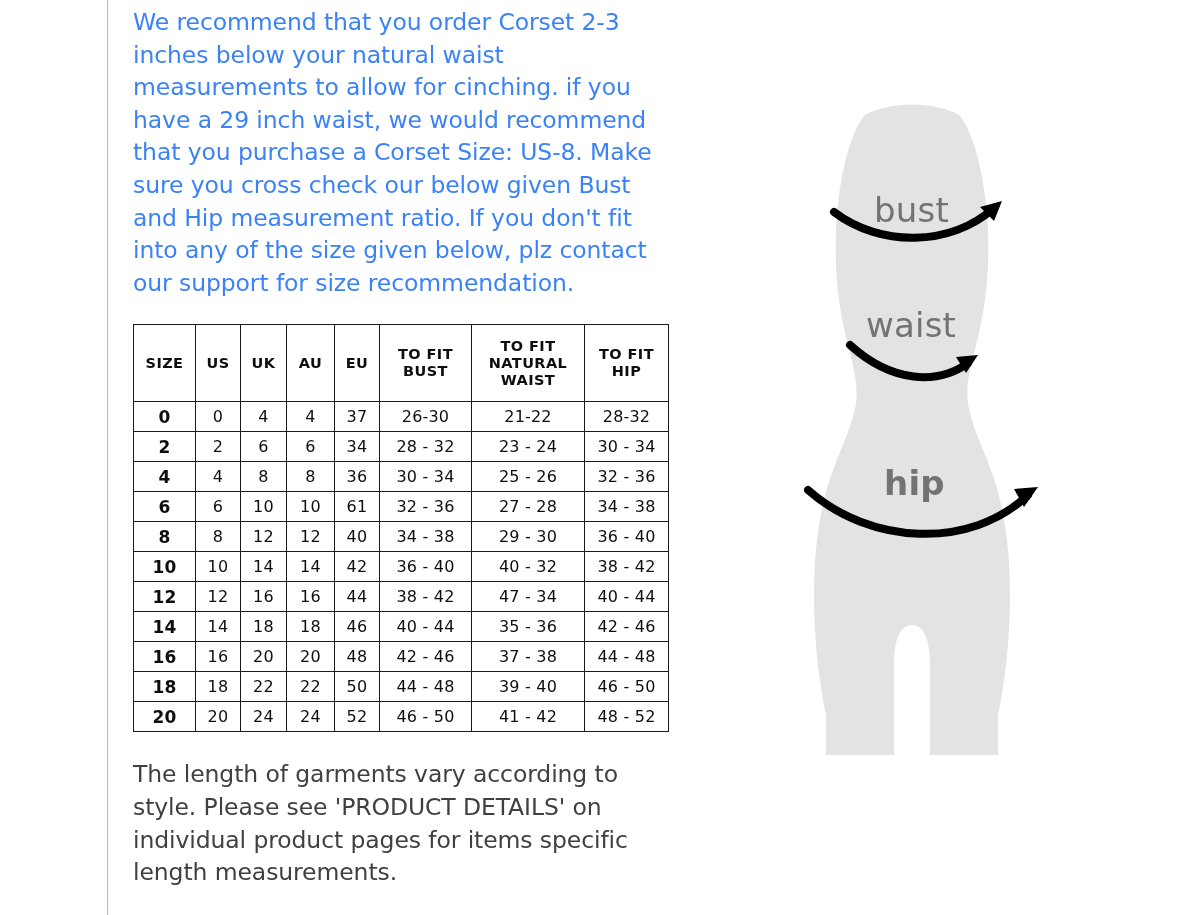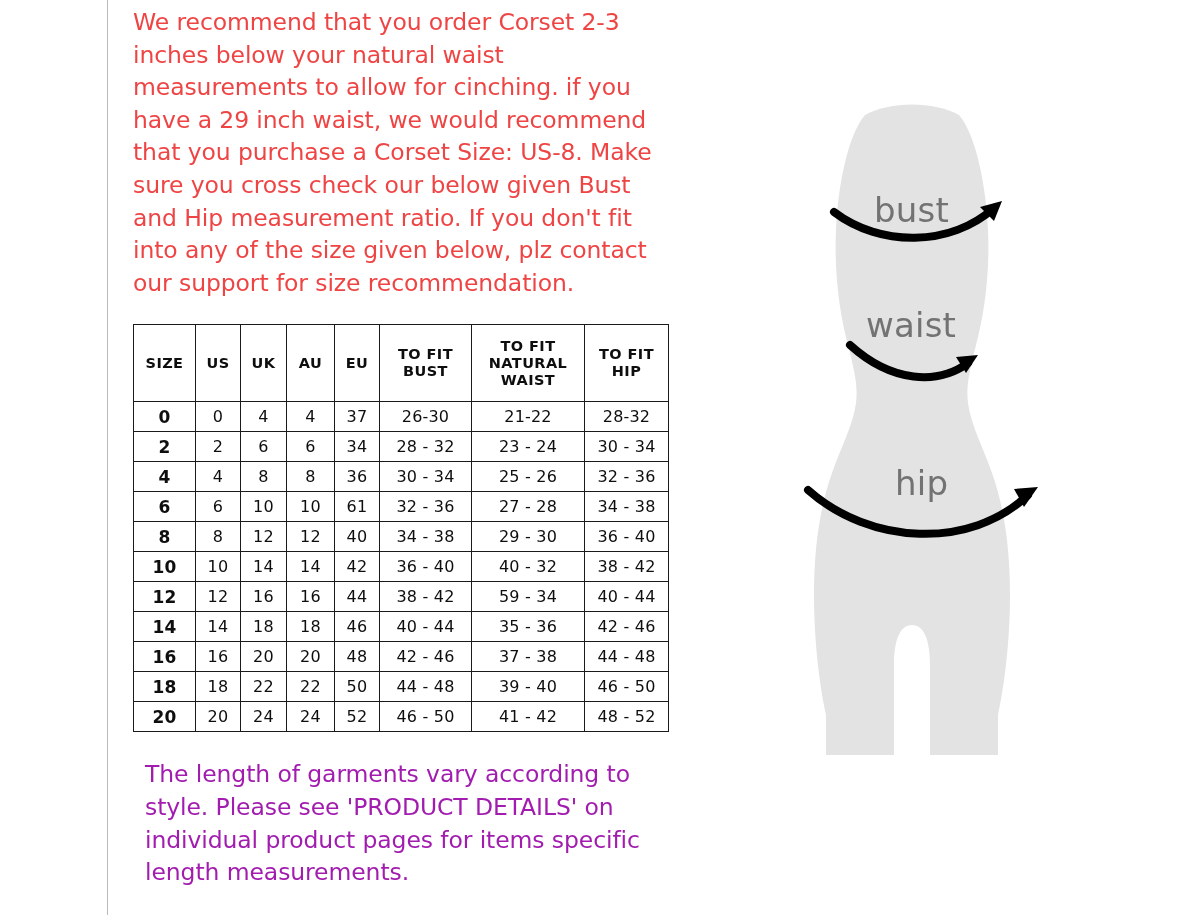--- a/index.html
+++ b/index.html
@@ -33,31 +33,31 @@
   .content {
     position: absolute;
     left: 133px;
     top: 0;
     width: 560px;
   }
   .intro {
     font-size: 23.5px;
     line-height: 32.6px;
     letter-spacing: -0.1px;
-    color: #ef4444;
+    color: #3b82f6;
     margin: 0;
     padding-top: 6px;
     width: 545px;
   }
   .outro {
     font-size: 23.5px;
     line-height: 32.6px;
     letter-spacing: -0.1px;
-    color: #a21caf;
-    margin: 12px;
+    color: #404040;
+    margin: 0;
     width: 540px;
   }
   table.size-table {
     border-collapse: collapse;
     margin-top: 25px;
     margin-bottom: 26px;
     table-layout: fixed;
     width: 535px;
   }
   table.size-table th,
@@ -108,21 +108,21 @@
   .figure svg { display: block; }
   .fig-label {
     position: absolute;
     font-family: "DejaVu Sans", sans-serif;
     font-size: 34px;
     color: #737373;
     letter-spacing: 0.2px;
   }
   .lbl-bust  { left: 104px; top: 95px; }
   .lbl-waist { left: 96px;  top: 210px; }
-  .lbl-hip   { left: 125px; top: 368px; }
+  .lbl-hip   { left: 114px; top: 368px; font-weight: bold; }
 </style>
 </head>
 <body>
 
 <div class="page">
 
   <div class="left-rule"></div>
 
   <div class="content">
 
@@ -212,21 +212,21 @@
           <td>40 - 32</td>
           <td>38 - 42</td>
         </tr>
         <tr>
           <td class="size-cell">12</td>
           <td>12</td>
           <td>16</td>
           <td>16</td>
           <td>44</td>
           <td>38 - 42</td>
-          <td>59 - 34</td>
+          <td>47 - 34</td>
           <td>40 - 44</td>
         </tr>
         <tr>
           <td class="size-cell">14</td>
           <td>14</td>
           <td>18</td>
           <td>18</td>
           <td>46</td>
           <td>40 - 44</td>
           <td>35 - 36</td>

